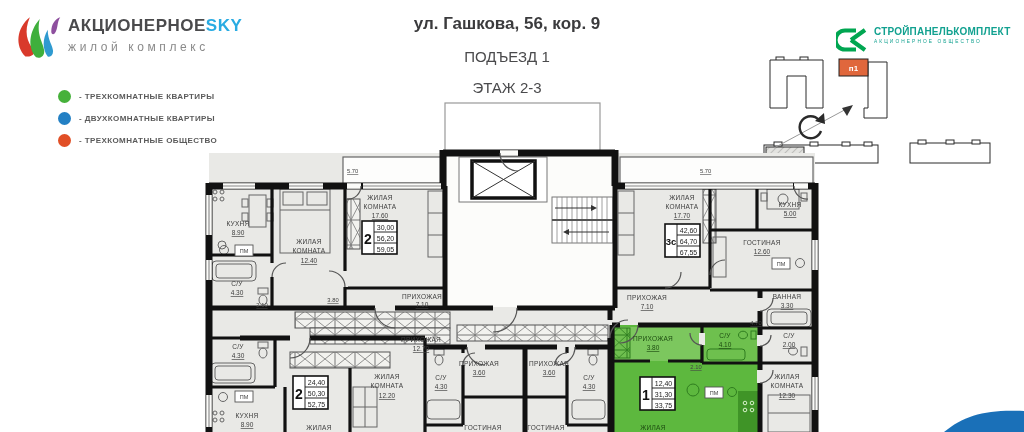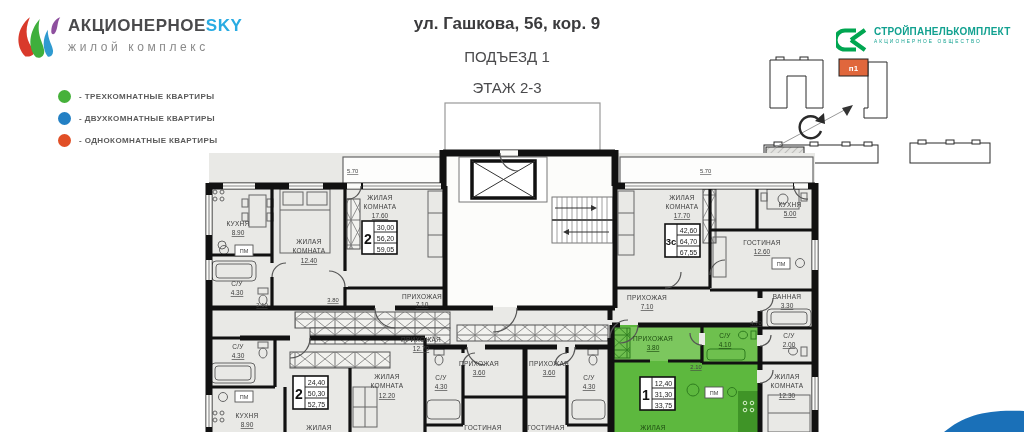--- a/index.html
+++ b/index.html
@@ -64,21 +64,21 @@
     <div class="lrow">
       <span class="dot d1"></span>
       <span class="ltext">- ТРЕХКОМНАТНЫЕ КВАРТИРЫ</span>
     </div>
     <div class="lrow">
       <span class="dot d2"></span>
       <span class="ltext">- ДВУХКОМНАТНЫЕ КВАРТИРЫ</span>
     </div>
     <div class="lrow">
       <span class="dot d3"></span>
-      <span class="ltext">- ОДНОКОМНАТНЫЕ КВАРТИРЫ</span>
+      <span class="ltext">- ТРЕХКОМНАТНЫЕ ОБЩЕСТВО</span>
     </div>
   </div>
 
   <div id="title">
     <div class="addr">ул. Гашкова, 56, кор. 9</div>
     <div class="sub">ПОДЪЕЗД 1</div>
     <div class="sub">ЭТАЖ 2-3</div>
   </div>
 
   <div id="dev">

